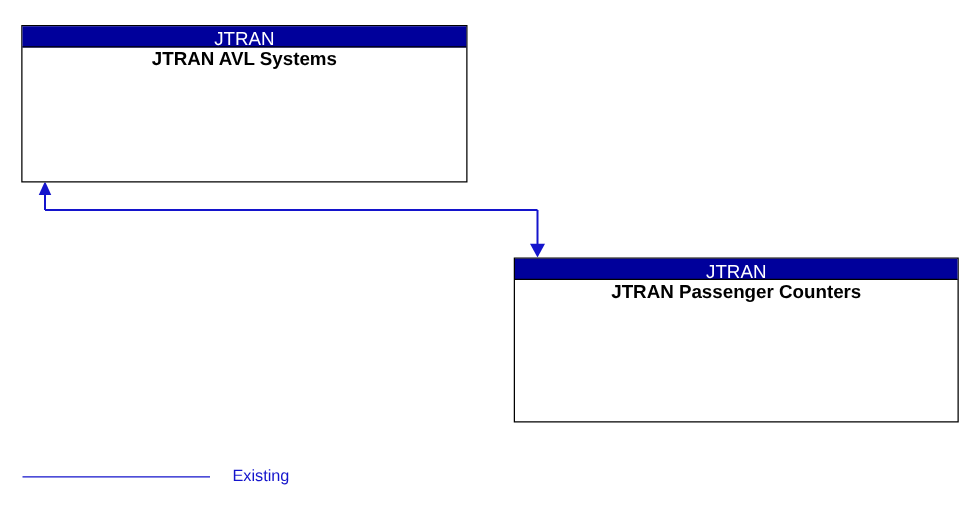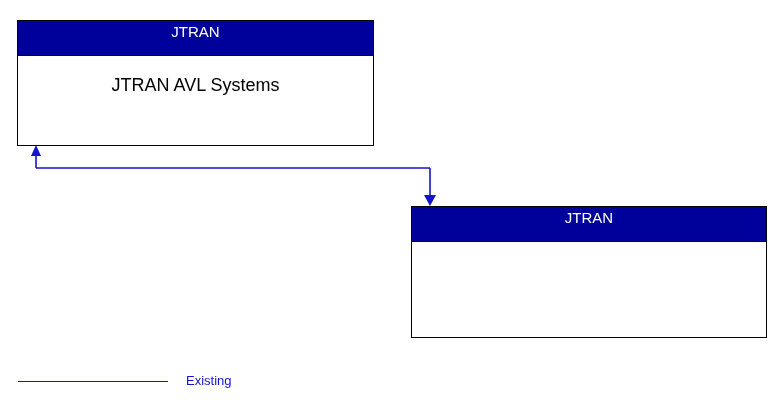--- a/index.html
+++ b/index.html
@@ -21,39 +21,40 @@
 
   
   .node {
     position: absolute;
     box-sizing: border-box;
     border: 1px solid #000000;
     background: #ffffff;
   }
   .node-header {
     box-sizing: border-box;
-    height: 35px;
+    height: 17px;
     background: #00009B;
     color: #ffffff;
     font-size: 15px;
     line-height: 21px;
     text-align: center;
     white-space: nowrap;
     overflow: hidden;
     border-bottom: 1px solid #000000;
   }
   .node-body {
     box-sizing: border-box;
     color: #000000;
-    font-size: 18px;
+    font-size: 15px;
     line-height: 19px;
     text-align: center;
-    padding-top: 20px;
+    padding-top: 0;
     white-space: nowrap;
     overflow: hidden;
+    font-weight: bold;
   }
 
   #node-avl {
     left: 17px;
     top: 20px;
     width: 357px;
     height: 126px;
   }
   #node-counters {
     left: 411px;
@@ -137,20 +138,21 @@
   </svg>
 
 
   <div class="node" id="node-avl">
     <div class="node-header">JTRAN</div>
     <div class="node-body">JTRAN AVL Systems</div>
   </div>
 
   <div class="node" id="node-counters">
     <div class="node-header">JTRAN</div>
+    <div class="node-body">JTRAN Passenger Counters</div>
   </div>
 
   <div id="legend">
     <div class="legend-row">
       <div class="legend-line"></div>
       <div class="legend-text">Existing</div>
     </div>
   </div>
 
 </div>

